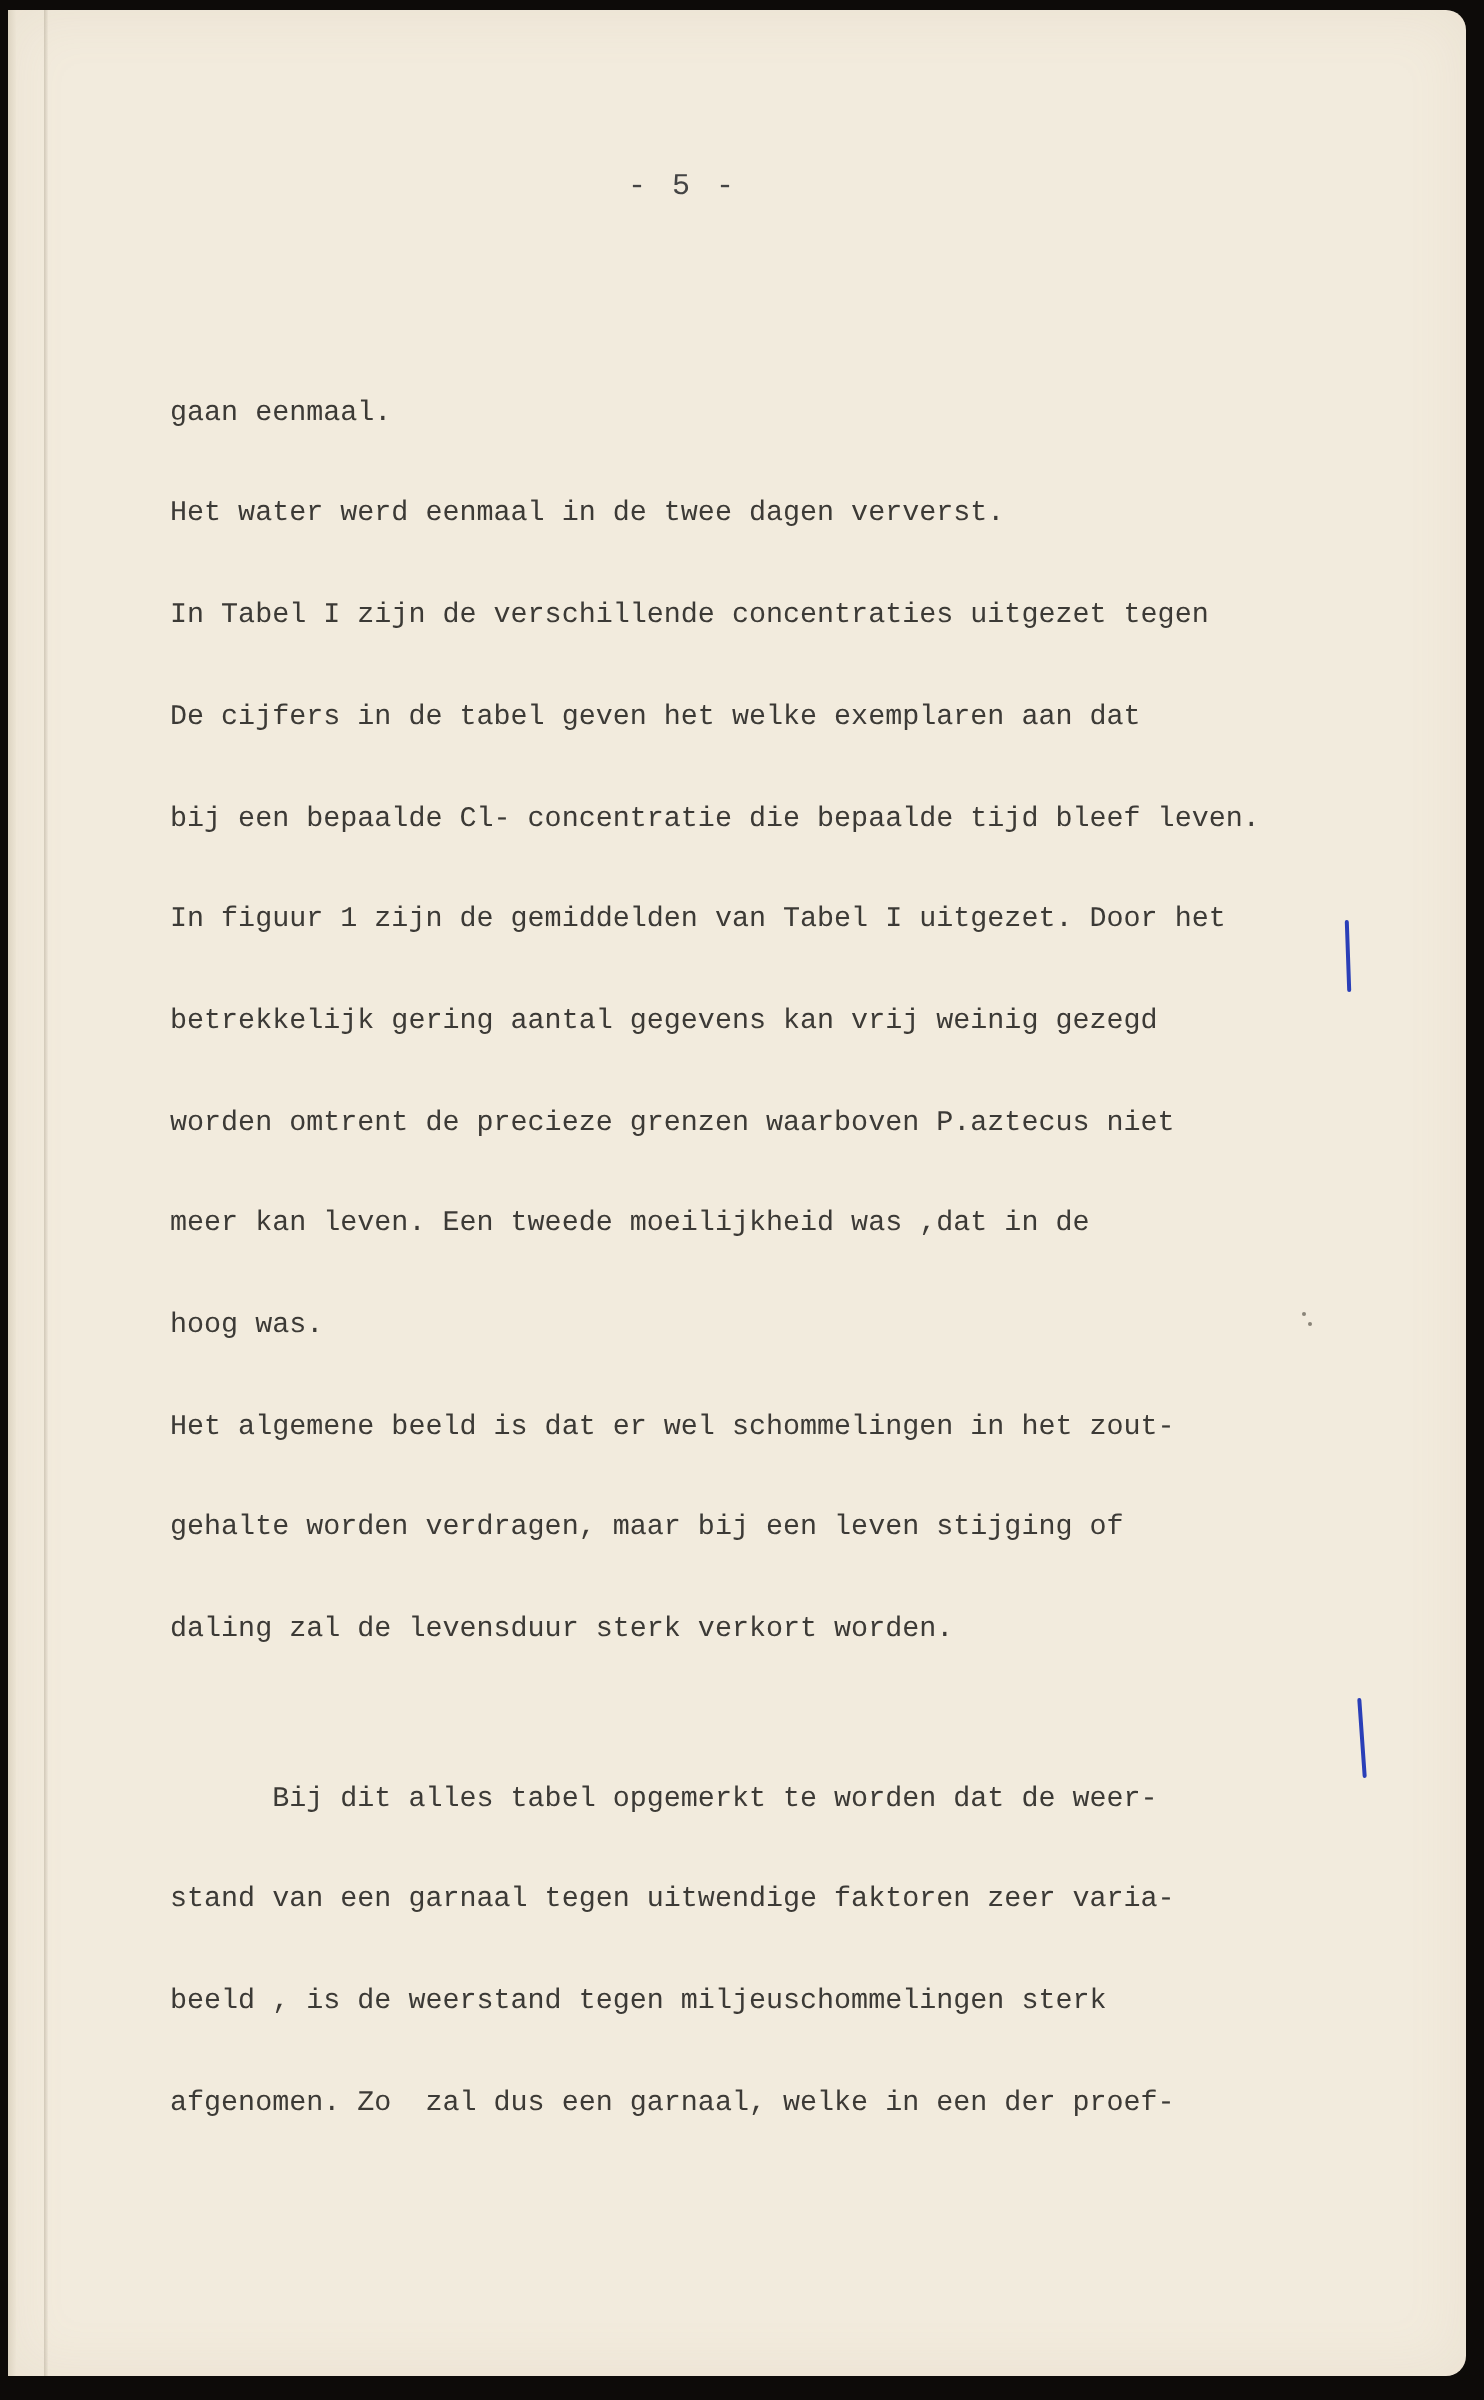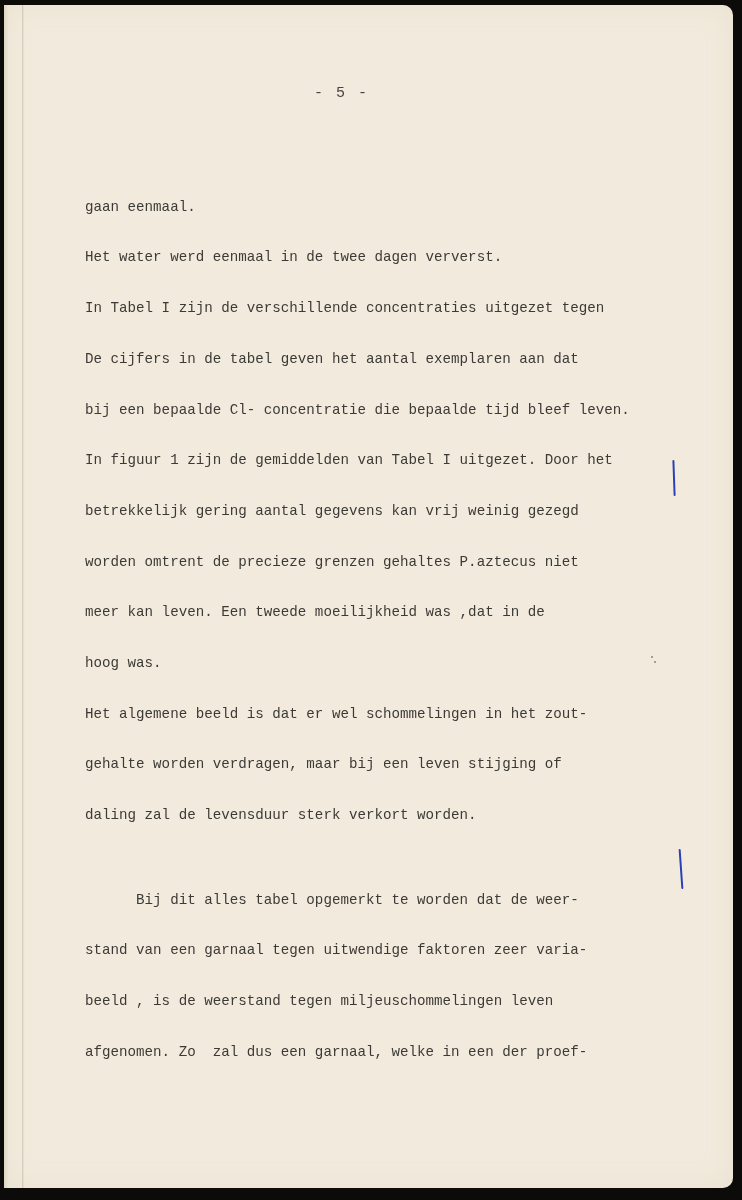--- a/index.html
+++ b/index.html
@@ -97,35 +97,35 @@
   <div class="binding-edge"></div>
   <div class="binding-fold"></div>
 
   <div class="page-number">- 5 -</div>
 
   <div class="text-block">
     
     <span class="line">gaan eenmaal.</span>
     <span class="line">Het water werd eenmaal in de twee dagen ververst.</span>
     <span class="line">In Tabel I zijn de verschillende concentraties uitgezet tegen</span>
-    <span class="line">De cijfers in de tabel geven het aantal exemplaren aan dat</span>
+    <span class="line">De cijfers in de tabel geven het welke exemplaren aan dat</span>
     <span class="line">bij een bepaalde Cl- concentratie die bepaalde tijd bleef leven.</span>
     <span class="line">In figuur 1 zijn de gemiddelden van Tabel I uitgezet. Door het</span>
     <span class="line">betrekkelijk gering aantal gegevens kan vrij weinig gezegd</span>
-    <span class="line">worden omtrent de precieze grenzen gehaltes P.aztecus niet</span>
+    <span class="line">worden omtrent de precieze grenzen waarboven P.aztecus niet</span>
     <span class="line">meer kan leven. Een tweede moeilijkheid was ,dat in de</span>
     <span class="line">hoog was.</span>
     <span class="line">Het algemene beeld is dat er wel schommelingen in het zout-</span>
     <span class="line">gehalte worden verdragen, maar bij een leven stijging of</span>
     <span class="line">daling zal de levensduur sterk verkort worden.</span>
 
     
     <span class="line">      Bij dit alles tabel opgemerkt te worden dat de weer-</span>
     <span class="line">stand van een garnaal tegen uitwendige faktoren zeer varia-</span>
-    <span class="line">beeld , is de weerstand tegen miljeuschommelingen leven</span>
+    <span class="line">beeld , is de weerstand tegen miljeuschommelingen sterk</span>
     <span class="line">afgenomen. Zo  zal dus een garnaal, welke in een der proef-</span>
     
     
     
     
     
     
     
     
 

